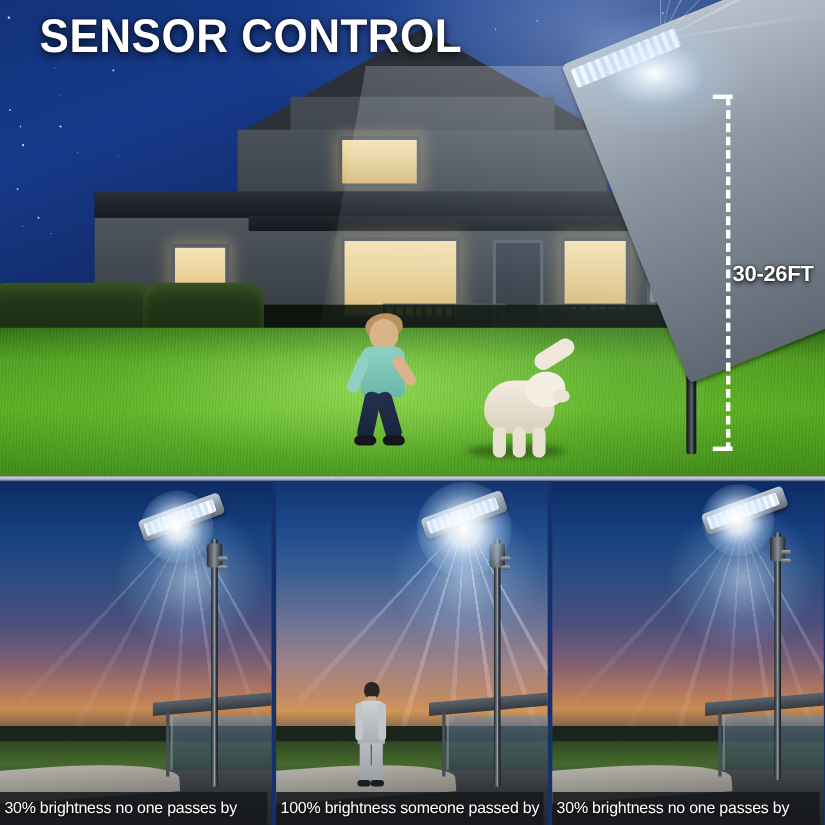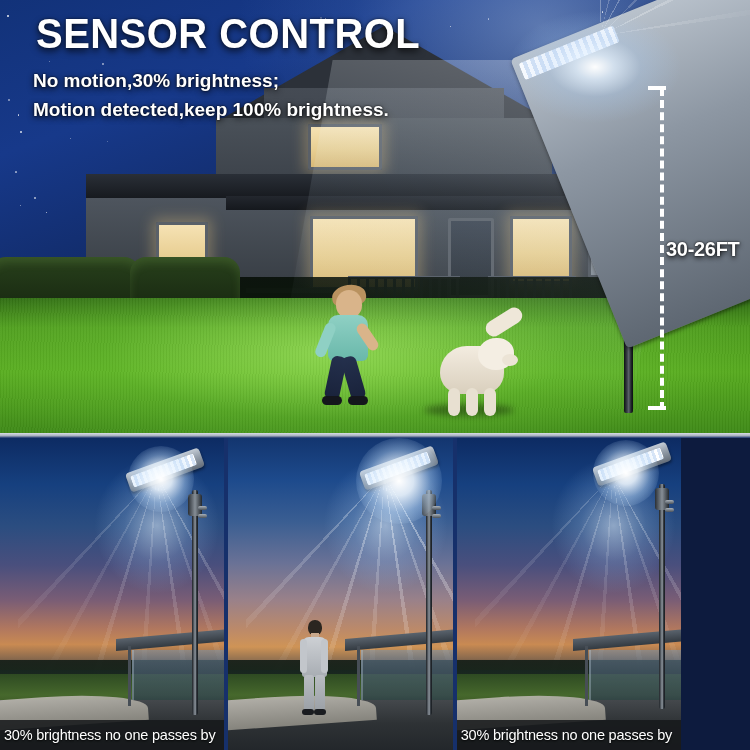--- a/index.html
+++ b/index.html
@@ -229,21 +229,21 @@
   .hero-sub.l2{ top:99px; }
 
   
   .divider{
     position:absolute; left:0; top:433px; width:750px; height:5px;
     background:linear-gradient(180deg,#d8dde6 0%, #a9b2c0 55%, #16306b 100%);
   }
 
   
   .panels{
-    position:absolute; left:0; top:438px; width:681px; height:312px;
+    position:absolute; left:0; top:438px; width:750px; height:312px;
     background:#16306b; display:flex; gap:4px; padding:0;
   }
   .panel{
     position:relative; width:247px; height:312px; overflow:hidden;
     background:#12306e;
   }
   .panel:nth-child(1){ margin-left:0; }
 
   .p-sky{
     position:absolute; left:0; top:0; width:100%; height:232px;
@@ -520,22 +520,20 @@
     </div>
     <div class="rays"></div>
     <div class="glow"></div>
 
     <div class="dim-tick top"></div>
     <div class="dim-line"></div>
     <div class="dim-tick bot"></div>
     <div class="dim-label">30-26FT</div>
 
     <div class="hero-title">SENSOR CONTROL</div>
-    <div class="hero-sub l1">No motion,30% brightness;</div>
-    <div class="hero-sub l2">Motion detected,keep 100% brightness.</div>
   </div>
 
   <div class="divider"></div>
 
   <div class="panels">
 
     <div class="panel">
       <div class="p-sky"></div>
       <div class="p-glowbg"></div>
       <div class="p-rays"></div>
@@ -588,20 +586,23 @@
       </div>
       <div class="p-pole" style="left:198px;top:52px;"></div>
       <div class="p-bracket" style="left:194px;top:56px;"></div>
       <div class="p-bolt" style="left:204px;top:68px;"></div>
       <div class="p-bolt" style="left:204px;top:76px;"></div>
       <div class="p-fix" style="left:132px;top:20px;">
         <div class="pan"></div>
         <div class="led"></div>
       </div>
       <div class="p-core strong" style="left:128px;top:0px;"></div>
+      <div class="cap">
+        <span>100% brightness someone passed by</span>
+      </div>
     </div>
 
     <div class="panel">
       <div class="p-sky"></div>
       <div class="p-glowbg"></div>
       <div class="p-rays"></div>
       <div class="p-horizon"></div>
       <div class="p-grass"></div>
       <div class="p-road"></div>
       <div class="p-path"></div>

